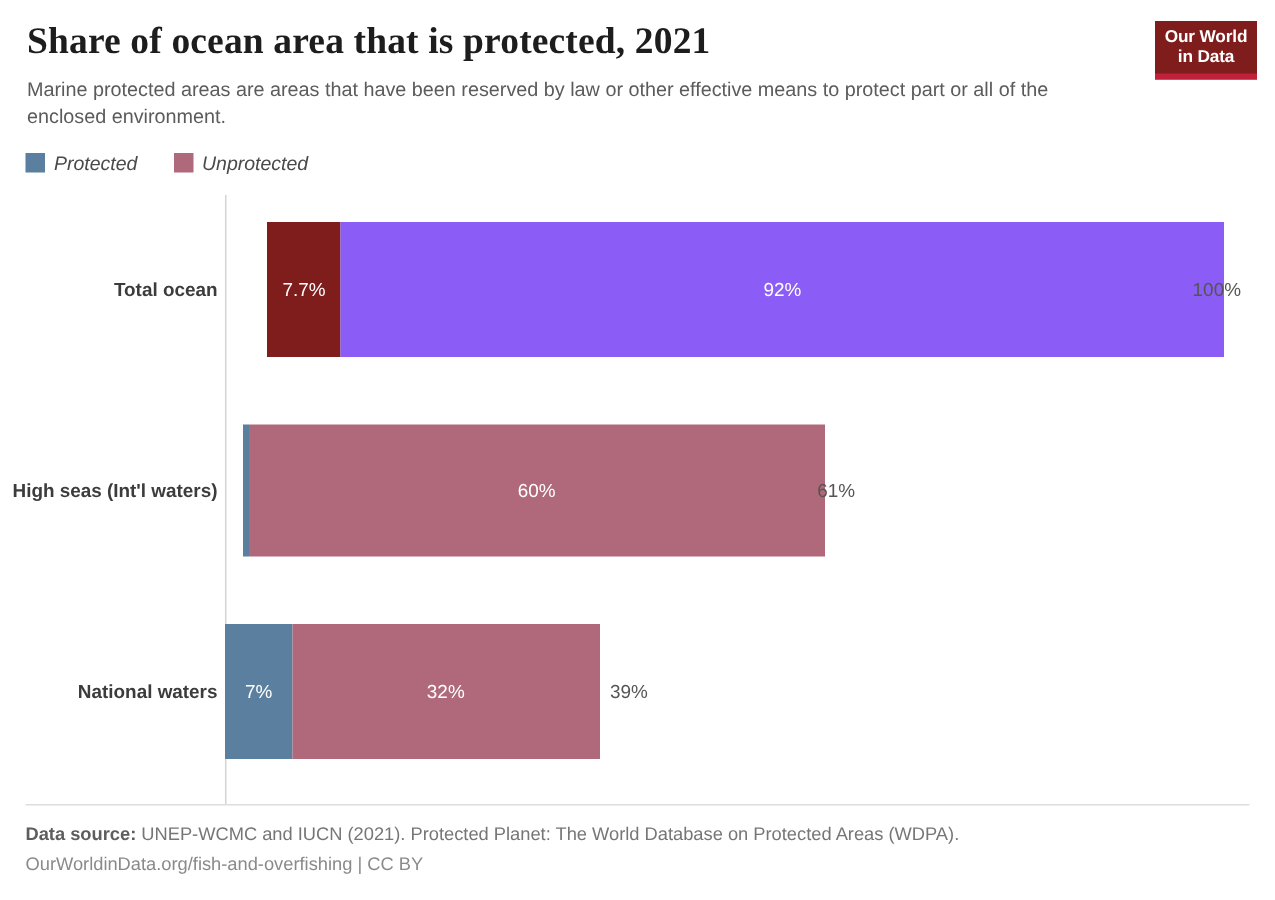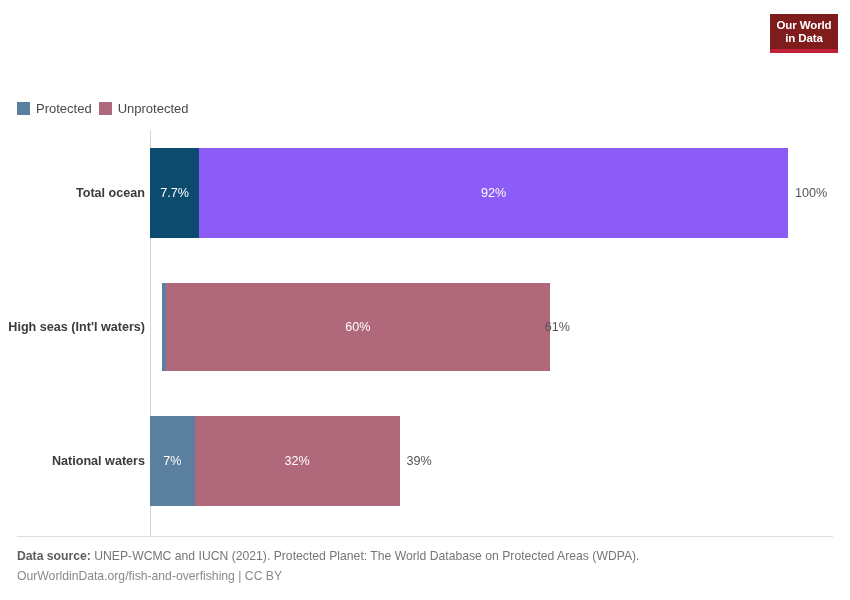--- a/index.html
+++ b/index.html
@@ -78,21 +78,22 @@
     margin-top: 4px;
   }
 
   
   .legend {
     position: absolute;
     left: 17px;
     top: 101px;
     display: flex;
     align-items: center;
-    gap: 7px;
+    gap: 24px;
+    font-style: italic;
   }
   .legend-item {
     display: flex;
     align-items: center;
     gap: 6px;
   }
   .legend-swatch {
     width: 13px;
     height: 13px;
     display: inline-block;
@@ -189,20 +190,24 @@
   }
   .footer-line-2 {
     color: #8a8a8a;
   }
 </style>
 </head>
 <body>
 
 <div class="chart-root">
 
+  <div class="header">
+    <h1 class="chart-title">Share of ocean area that is protected, 2021</h1>
+    <p class="chart-subtitle">Marine protected areas are areas that have been reserved by law or other effective means to protect part or all of the enclosed environment.</p>
+  </div>
 
   <div class="owid-logo">
     <span class="owid-logo-line">Our World</span>
     <span class="owid-logo-line">in Data</span>
     <div class="owid-logo-bar"></div>
   </div>
 
   <div class="legend" id="legend">
       <div class="legend-item">
         <span class="legend-swatch" style="background: rgb(91, 127, 158);"></span>
@@ -213,21 +218,21 @@
         <span class="legend-label">Unprotected</span>
       </div>
     </div>
 
   <div class="plot">
     <div class="axis-line"></div>
     <div id="bars">
         <div class="bar-row" style="top: 20px; height: 90px;">
           <div class="bar-label" style="top: 45px;">Total ocean</div>
           <div class="bar-track" style="top: 0px; height: 90px;">
-            <div class="seg" style="width: 49.28px; background: #0c4a6e;">
+            <div class="seg" style="width: 49.28px; background: #7f1d1d; margin-left: 28px;">
               <span class="seg-value">7.7%</span>
             </div>
             <div class="seg" style="width: 588.8px; background: #8b5cf6;">
               <span class="seg-value">92%</span>
             </div>
           </div>
           <div class="bar-total" style="left: 795.08px; top: 45px;">100%</div>
         </div>
         <div class="bar-row" style="top: 155px; height: 88px;">
           <div class="bar-label" style="top: 44px;">High seas (Int'l waters)</div>

